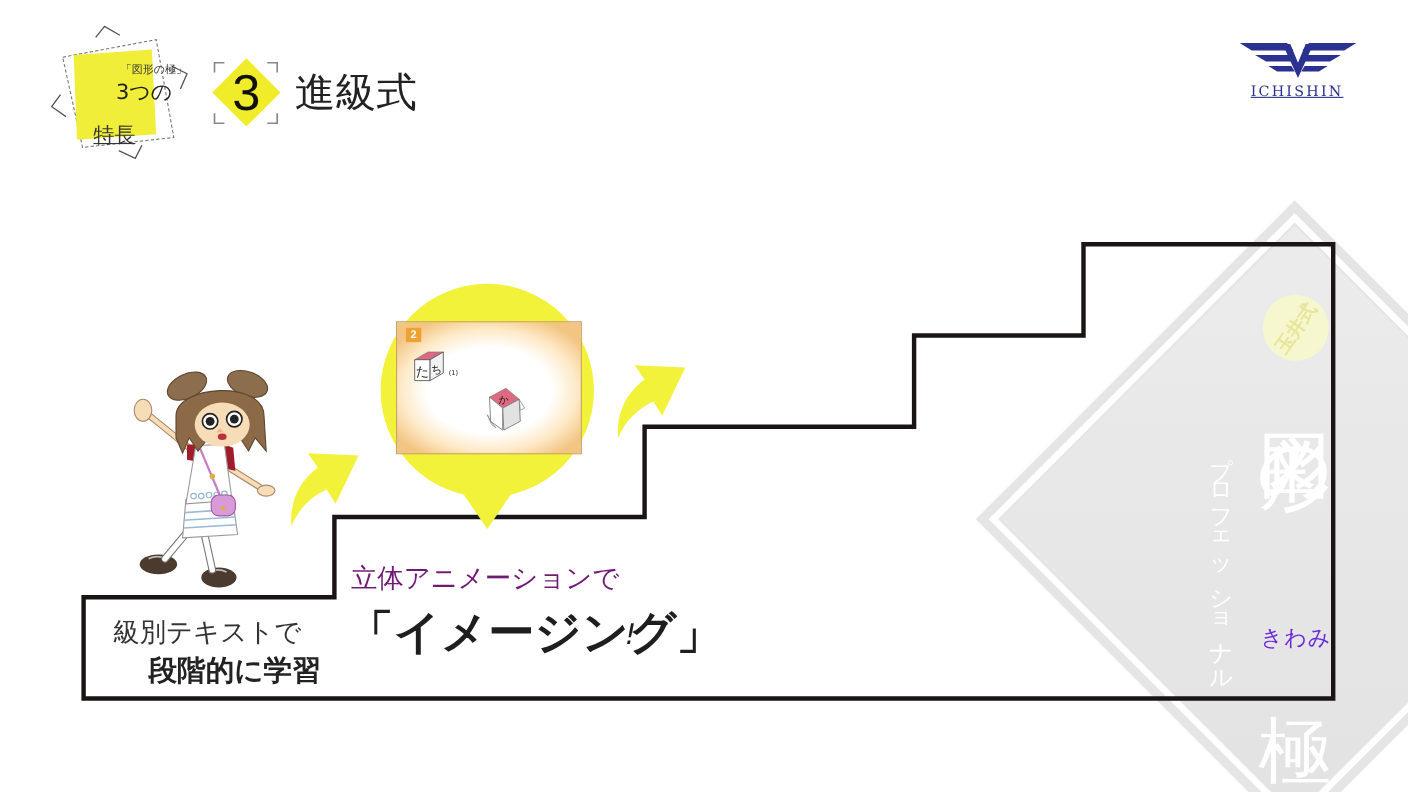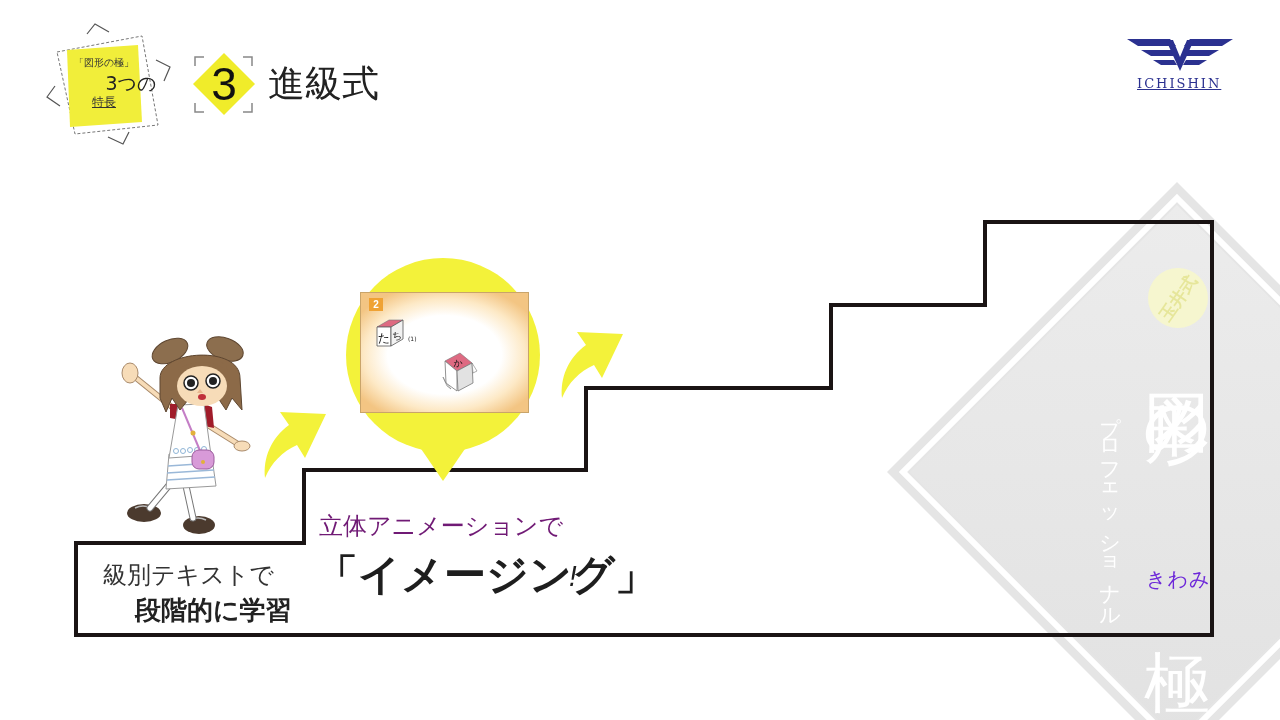--- a/index.html
+++ b/index.html
@@ -131,23 +131,23 @@
     <circle cx="191" cy="383" r="7" fill="#fff" stroke="#222" stroke-width="1.5"></circle>
     <circle cx="191" cy="383" r="4" fill="#222"></circle>
     <circle cx="213" cy="381" r="7" fill="#fff" stroke="#222" stroke-width="1.5"></circle>
     <circle cx="213" cy="381" r="4" fill="#222"></circle>
     <path d="M200,389 l3,4 l-6,0 z" fill="#e8b890"></path>
     <ellipse cx="202" cy="397" rx="4" ry="3" fill="#c0303a"></ellipse>
   </g>
 </svg>
 
 <div class="abs" style="left:68px; top:52px; width:72px; height:72px;">
-  <div class="badge-line" style="top:4px; font-size:10px;">「図形の極」</div>
+  <div class="badge-line" style="top:4px; font-size:10px;margin-left:36px;">「図形の極」</div>
   <div class="badge-line" style="top:19px; font-size:19px; color:#222;padding-left:27px;">3つの</div>
-  <div class="badge-line" style="top:42px; font-size:12px;text-decoration:underline;">特長</div>
+  <div class="badge-line" style="top:58px; font-size:19px;text-decoration:underline;">特長</div>
 </div>
 
 <div class="txt" style="left:204px; top:58px; width:40px; text-align:center; font-size:46px; line-height:52px; color:#111; font-family:'Liberation Sans', sans-serif;">3</div>
 <div class="txt" style="left:268px; top:62px; font-size:37px; line-height:44px; color:#222;">進級式</div>
 
 <div class="txt" style="left:1137px; top:76px; font-size:13px; letter-spacing:2px; color:#2b3190; font-family:'DejaVu Serif', serif;text-decoration:underline;">ICHISHIN</div>
 
 <div class="preview">
   <div class="preview-num">2</div>
   <svg width="167" height="119" style="position:absolute; left:0; top:0;">

